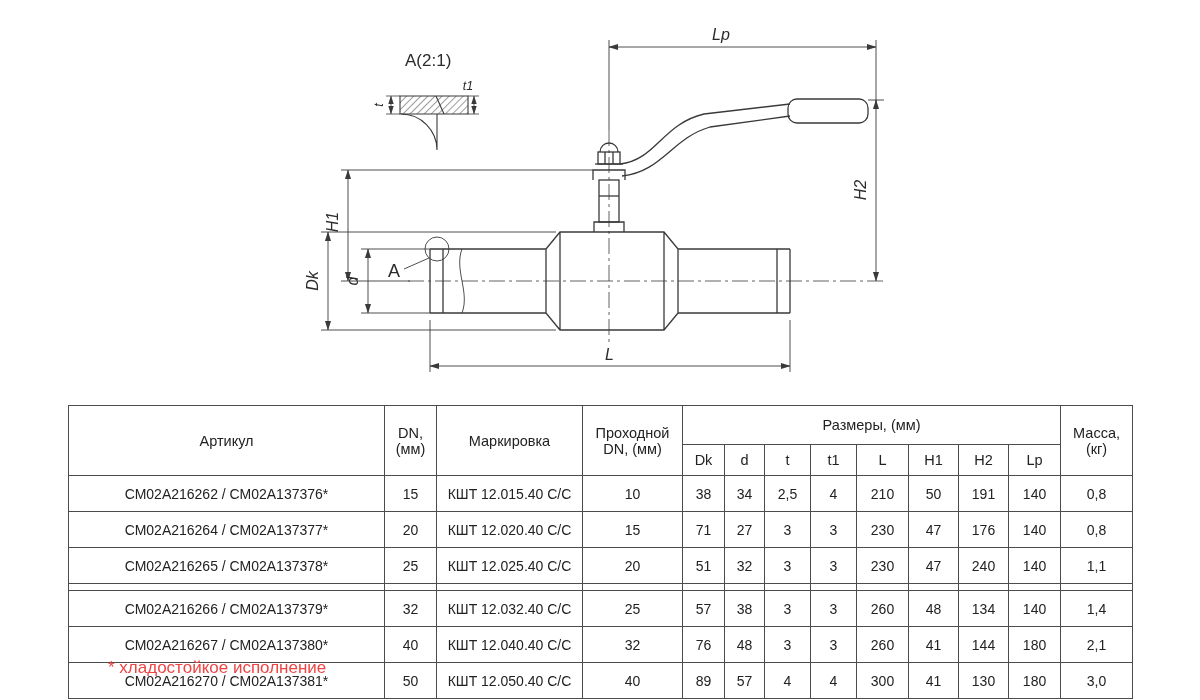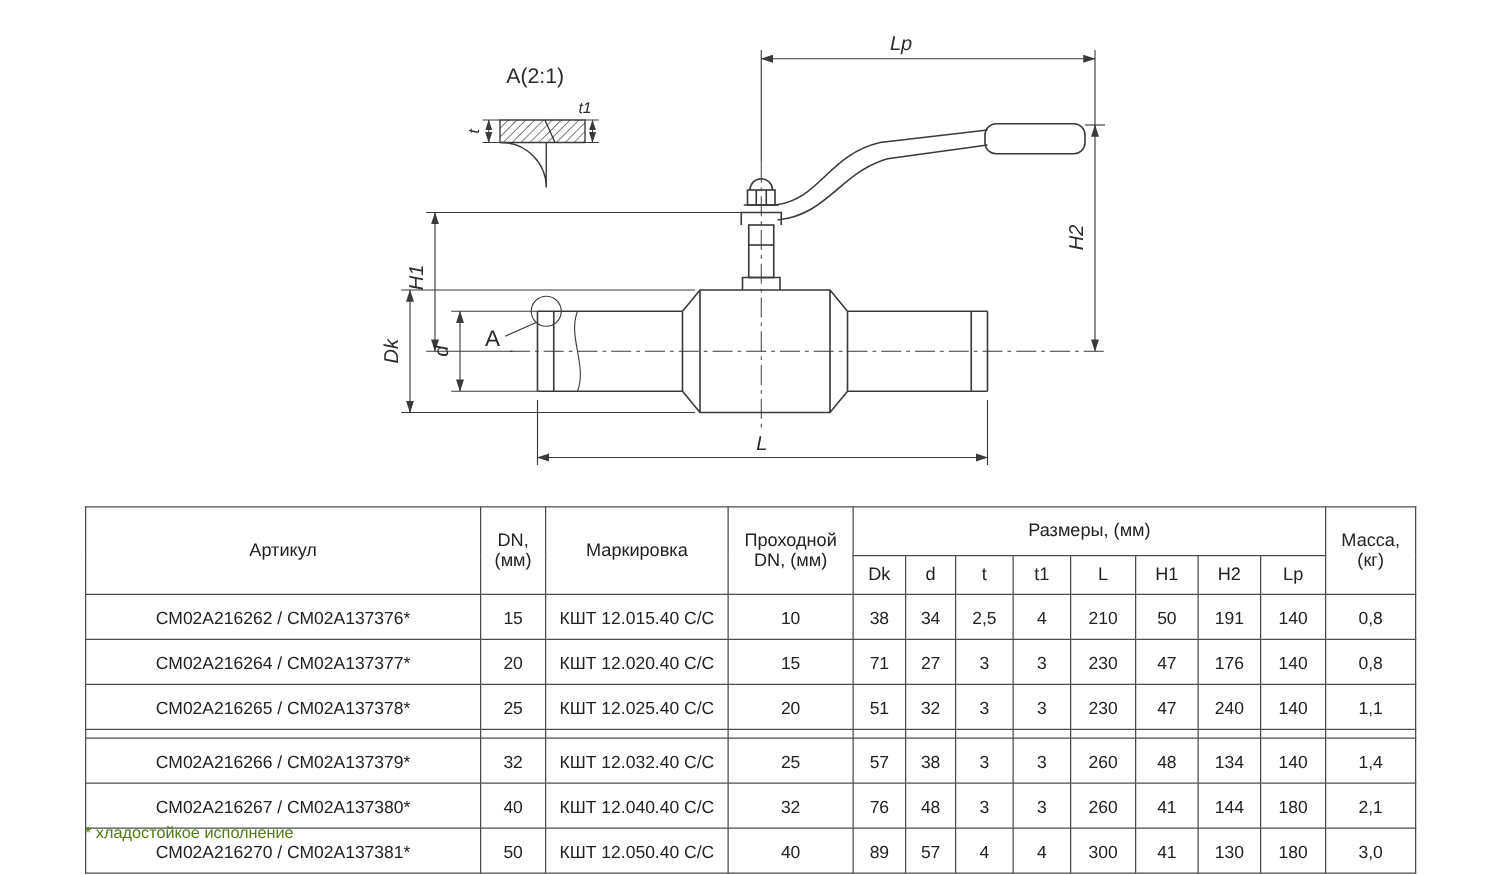--- a/index.html
+++ b/index.html
@@ -12,21 +12,21 @@
   svg text.view-label{font-size:17px;}
   svg text.callout{font-size:18px;}
   table.spec{position:absolute;left:68px;top:405px;width:1064px;border-collapse:collapse;
     table-layout:fixed;}
   .spec th,.spec td{border:1px solid #4c4c4c;text-align:center;vertical-align:middle;
     font-weight:normal;font-size:14px;padding:3px 3px;color:#222;}
   .spec thead tr.h1 th{height:32px;font-size:14.5px;}
   .spec thead tr.h2 th{height:24px;font-size:14.5px;}
   .spec tbody td{height:29px;}
   .spec tr.spacer td{height:6px;padding:0;}
-  .footnote{position:absolute;left:68px;top:658px;font-size:13px;color:#4d7c0f;}
+  .footnote{position:absolute;left:68px;top:658px;font-size:17px;color:#ef4444;padding-left:40px;}
 </style>
 </head>
 <body>
 
 <div class="page">
 
   <svg class="drawing" width="1200" height="398" viewBox="0 0 1200 398">
     <defs>
       <marker id="arr" viewBox="0 0 10 10" refX="9.5" refY="5" markerWidth="11" markerHeight="11" orient="auto-start-reverse">
         <path d="M0,1.8 L10,5 L0,8.2 Z" fill="#3a3a3a"></path>

